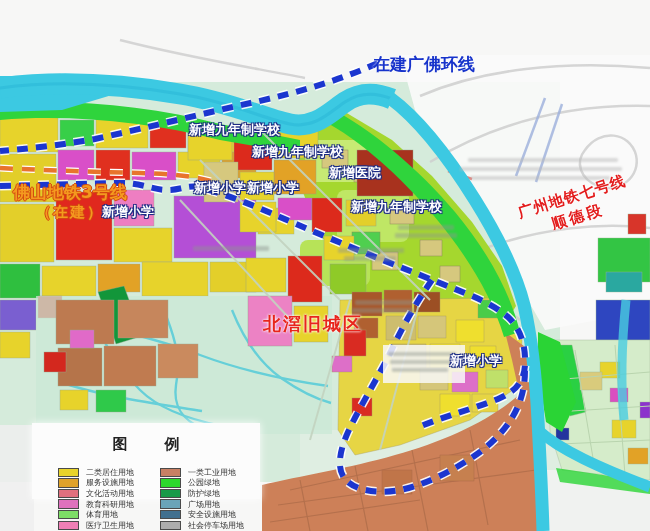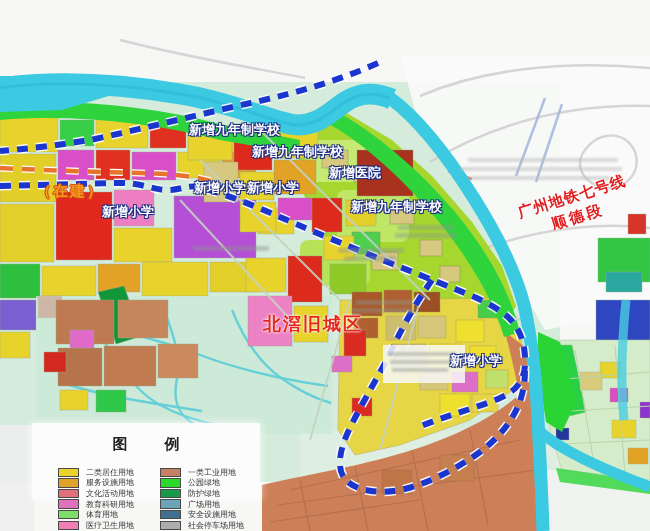--- a/index.html
+++ b/index.html
@@ -271,22 +271,24 @@
   <div class="blur-note" style="left:352px;top:308px;width:62px;height:5px;"></div>
   <div class="blur-note" style="left:388px;top:352px;width:68px;height:4px;"></div>
   <div class="blur-note" style="left:390px;top:360px;width:62px;height:4px;"></div>
   <div class="blur-note" style="left:392px;top:368px;width:56px;height:4px;"></div>
   <div class="blur-note" style="left:193px;top:246px;width:76px;height:5px;"></div>
   <div class="blur-note light" style="left:468px;top:158px;width:150px;height:4px;"></div>
   <div class="blur-note light" style="left:460px;top:167px;width:162px;height:4px;"></div>
   <div class="blur-note light" style="left:470px;top:176px;width:140px;height:4px;"></div>
 
 
+  <div class="ring-label">在建广佛环线</div>
 
   <div class="metro3-label">
+    <div class="l1">佛山地铁3号线</div>
     <div class="l2">（在建）</div>
   </div>
 
   <div class="metro7-label">
     <div class="l1">广州地铁七号线</div>
     <div class="l2">顺德段</div>
   </div>
 
   <div class="map-label" style="left:189px;top:121px;">新增九年制学校</div>
   <div class="map-label" style="left:252px;top:143px;">新增九年制学校</div>

